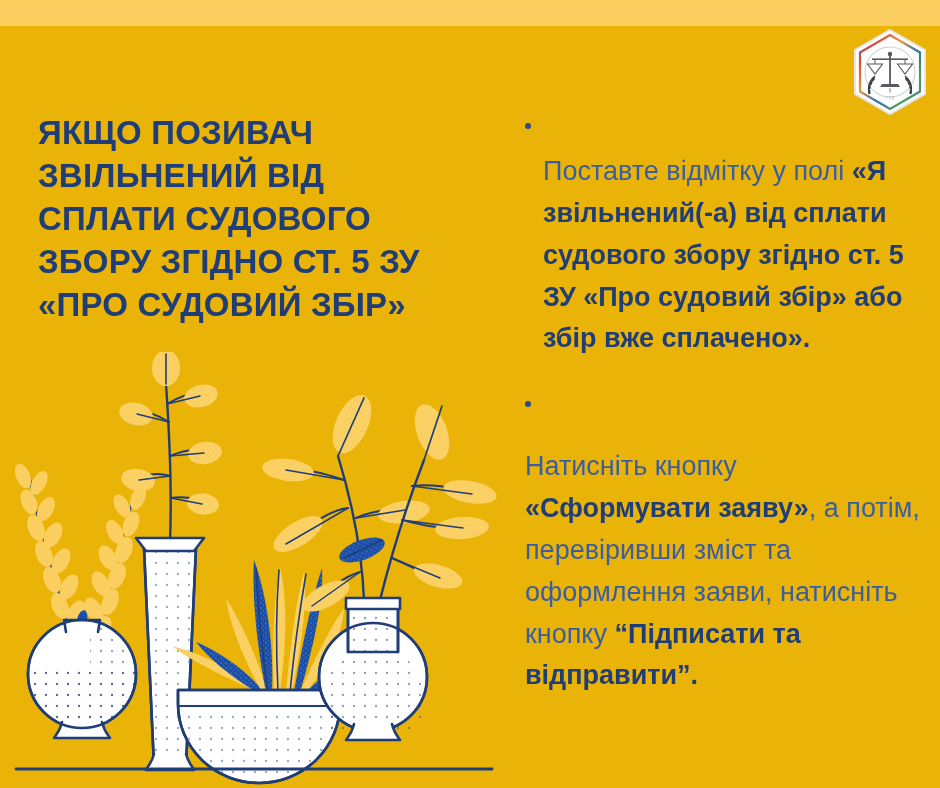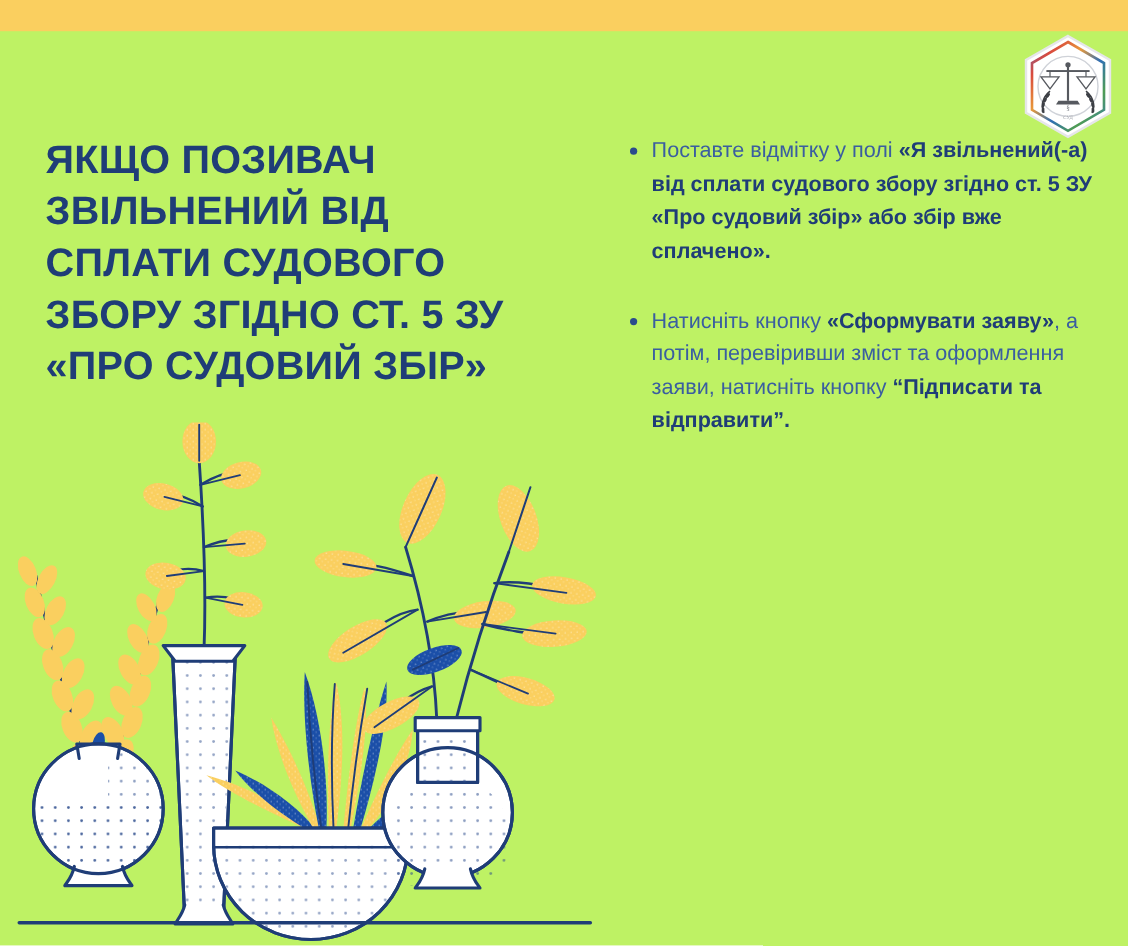--- a/index.html
+++ b/index.html
@@ -8,21 +8,21 @@
     padding: 0;
     background: #ffffff;
   }
   body {
     font-family: "Liberation Sans", sans-serif;
   }
   .page {
     position: relative;
     width: 940px;
     height: 788px;
-    background: #bef264;
+    background: #eab308;
     overflow: hidden;
   }
 
   
   .topbar {
     position: absolute;
     left: 0;
     top: 0;
     width: 940px;
     height: 26px;
@@ -70,42 +70,43 @@
     left: 525px;
     top: 112px;
     width: 400px;
   }
   .step {
     position: relative;
     display: flex;
     align-items: flex-start;
     margin-bottom: 30px;
   }
-  .step:last-child { margin-bottom: 0; }
+  .step:last-child { margin-bottom: 0; flex-direction: column; }
   .bullet {
     flex: 0 0 auto;
     width: 18px;
     padding-top: 11px;
     color: #2b4b8c;
     font-size: 17px;
     line-height: 0;
   }
   .bullet i {
     display: block;
     width: 6px;
     height: 6px;
     border-radius: 50%;
     background: #2b4b8c;
   }
   .step-text {
     flex: 1 1 auto;
-    font-size: 18px;
+    font-size: 27px;
     line-height: 1.55;
     color: #3a5ea0;
     font-weight: normal;
+    margin-top: 39px;
   }
   .step-text b {
     color: #1f3d77;
     font-weight: bold;
   }
 </style>
 </head>
 <body>
 
 <div class="page">

